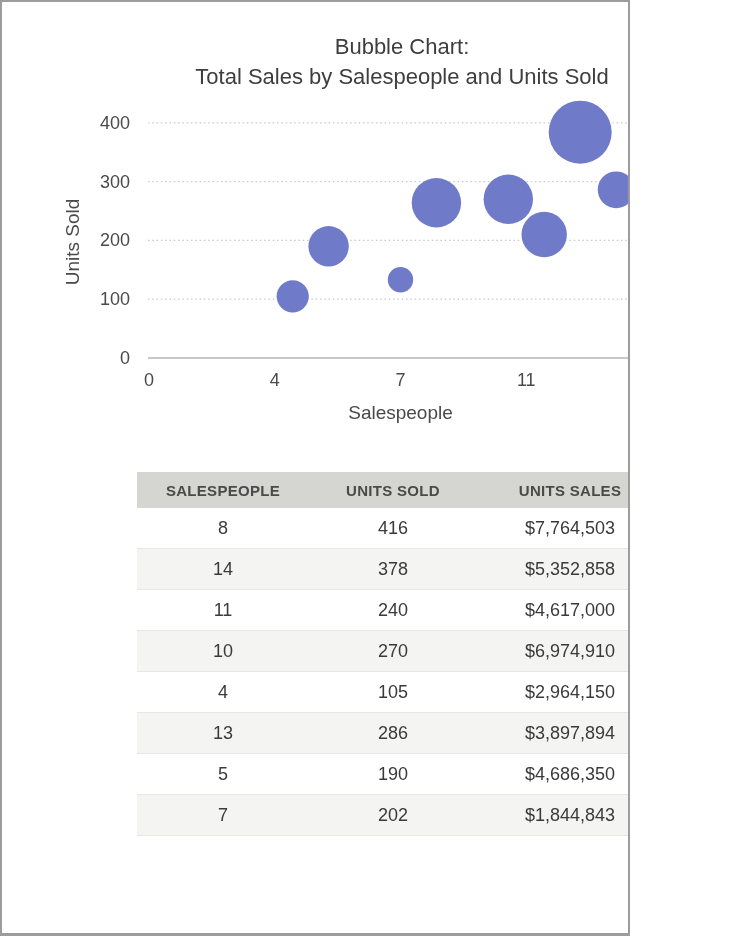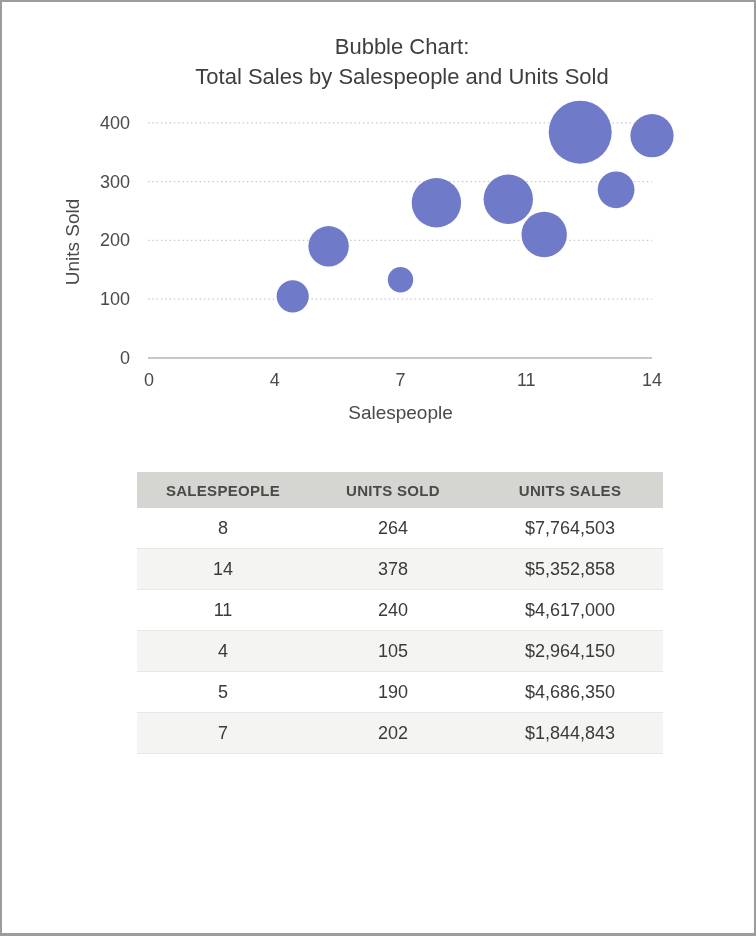--- a/index.html
+++ b/index.html
@@ -1,18 +1,18 @@
 <!DOCTYPE html>
 <html><head>
 <meta charset="utf-8">
 <style>
   html,body{margin:0;padding:0;background:#ffffff;}
   .screen{
     position:relative;
-    width:756px;height:936px;
+    width:630px;height:936px;
     box-sizing:border-box;
     background:#ffffff;
     border:2px solid #9c9c9c;
     border-bottom-width:3px;
     font-family:"Liberation Sans","DejaVu Sans",sans-serif;
     overflow:hidden;
   }
   .chart-title{
     position:absolute;top:30px;left:44px;width:712px;
     text-align:center;
@@ -112,37 +112,47 @@
     <thead>
         <tr id="table-head-row">
           <th>SALESPEOPLE</th>
           <th>UNITS SOLD</th>
           <th>UNITS SALES</th>
         </tr>
       </thead>
     <tbody id="table-body">
         <tr>
           <td>8</td>
-          <td>264</td>
+          <td>416</td>
           <td>$7,764,503</td>
         </tr>
         <tr>
           <td>14</td>
           <td>378</td>
           <td>$5,352,858</td>
         </tr>
         <tr>
           <td>11</td>
           <td>240</td>
           <td>$4,617,000</td>
         </tr>
         <tr>
+          <td>10</td>
+          <td>270</td>
+          <td>$6,974,910</td>
+        </tr>
+        <tr>
           <td>4</td>
           <td>105</td>
           <td>$2,964,150</td>
+        </tr>
+        <tr>
+          <td>13</td>
+          <td>286</td>
+          <td>$3,897,894</td>
         </tr>
         <tr>
           <td>5</td>
           <td>190</td>
           <td>$4,686,350</td>
         </tr>
         <tr>
           <td>7</td>
           <td>202</td>
           <td>$1,844,843</td>

